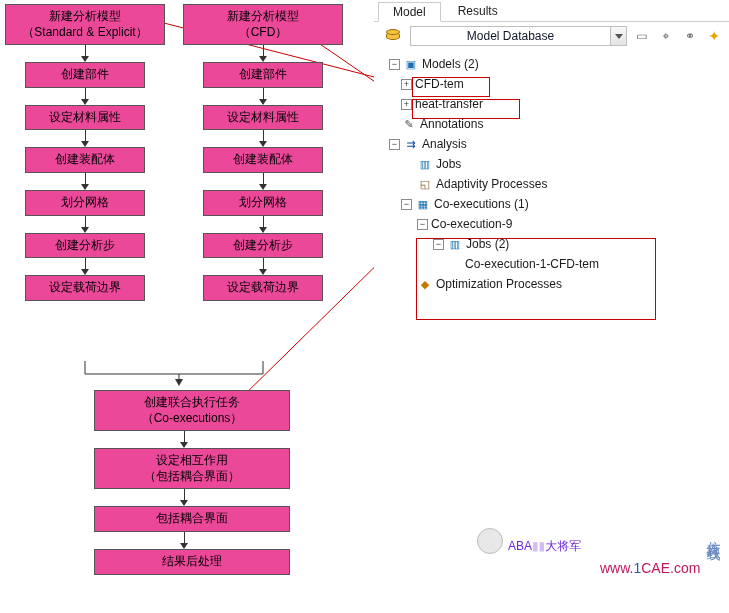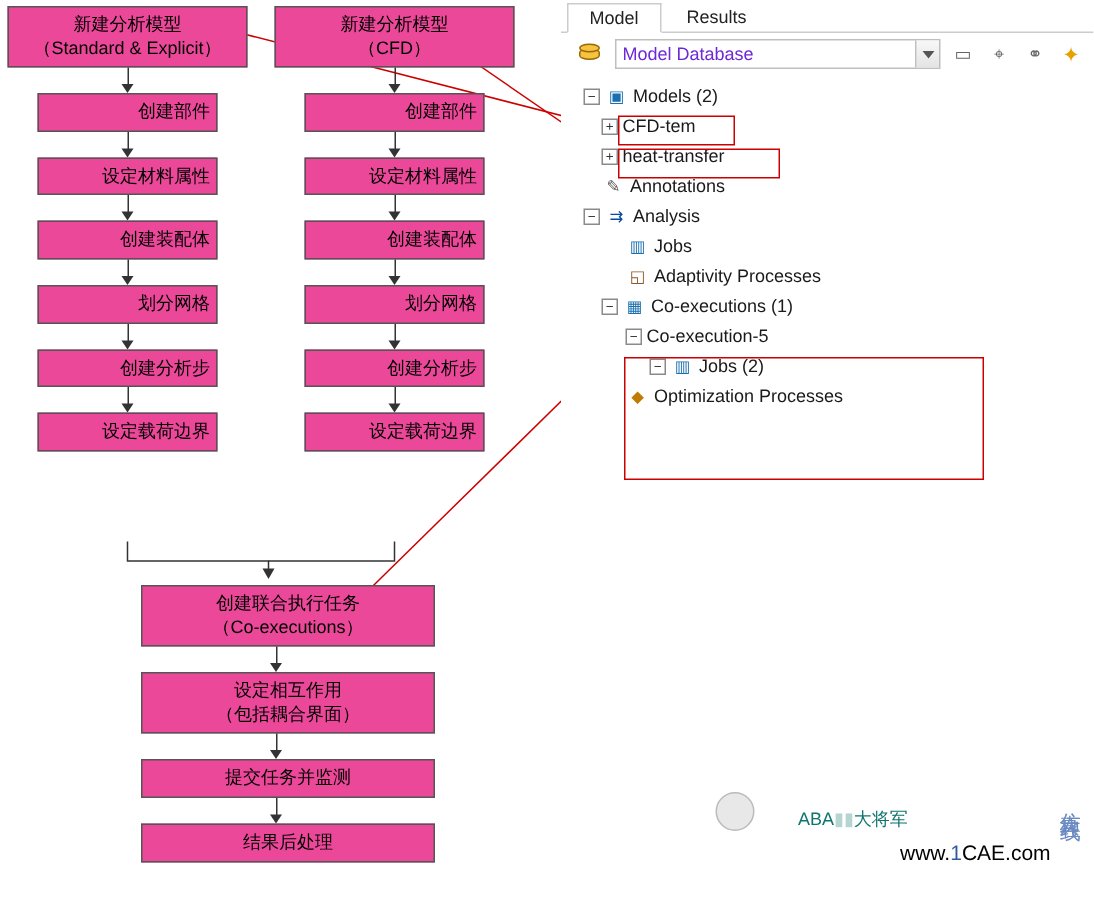--- a/index.html
+++ b/index.html
@@ -30,21 +30,21 @@
   .colA { left: 0; }
   .colB { left: 178px; }
   .node {
     border: 1px solid #555;
     text-align: center;
     padding: 4px 4px;
     background: #ec4899;
     line-height: 1.3;
     font-size: 12px;
   }
-  .node-sm { width: 120px; margin: 0 auto; text-align: right; }
+  .node-sm { width: 120px; margin: 0 auto; }
   .arrow-gap { height: 17px; position: relative; }
   .arrow-gap::before {
     content:"";
     position:absolute;
     left:50%; top:0; width:1px; height:12px; background:#333;
   }
   .arrow-gap::after {
     content:"";
     position:absolute;
     left:50%; margin-left:-4px; top:11px;
@@ -109,21 +109,21 @@
     border-radius: 7px / 3px;
   }
   .combo {
     flex: 1;
     display:flex;
     border: 1px solid #bfbfbf;
     height: 20px;
     align-items: center;
     background: #fff;
   }
-  .combo span { flex:1; padding: 0 4px; font-size:12px; color:#6d28d9; }
+  .combo span { flex:1; padding: 0 4px; font-size:12px; color:#0f172a;text-align:center; }
   .combo .drop {
     width: 16px; height: 18px;
     border-left:1px solid #bfbfbf;
     display:flex; align-items:center; justify-content:center;
     background: linear-gradient(#f8f8f8,#e4e4e4);
   }
   .combo .drop::after{
     content:""; border-left:4px solid transparent;border-right:4px solid transparent;border-top:5px solid #555;
   }
   .ico-btn {
@@ -169,33 +169,33 @@
   .tico.coexec { color:#1a6fb0; }
   .tico.opt { color:#c07b00; }
   .tlabel { color:#1a1a1a; font-size:12px; cursor:default; white-space:nowrap;text-align:right; }
   .hlbox {
     position:absolute;
     border:1px solid #c00;
     pointer-events:none;
   }
   
   .wm-text1 {
-    position:absolute; left:532px; top:538px;
-    font-size:12px; color:#0f766e;
+    position:absolute; left:508px; top:538px;
+    font-size:12px; color:#6d28d9;
   }
   .wm-logo {
     position:absolute; left:477px; top:528px;
     width:26px; height:26px; border-radius:50%;
     background:#e8e8e8; border:1px solid #bbb;
   }
   .wm-text2 {
     position:absolute; left:600px; top:560px;
     font-size:14px; color:#c03a00; font-family: Arial;
   }
-  .wm-text2 .w { color:#000000; }
+  .wm-text2 .w { color:#be185d; }
   .wm-text2 .d { color:#305aa0; }
   .wm-side {
     position:absolute; right:6px; top:530px;
     writing-mode: vertical-rl;
     font-size:14px; color:#2c5aa8; letter-spacing:2px;
     opacity:.7;
   }
 </style>
 </head>
 <body>
@@ -245,21 +245,21 @@
     <div class="node node-sm">设定载荷边界</div>
   </div>
   <div class="merge-col">
     <div style="height:8px"></div>
     <div class="node" style="white-space:pre-line">创建联合执行任务
 （Co-executions）</div>
     <div class="arrow-gap"></div>
     <div class="node" style="white-space:pre-line">设定相互作用
 （包括耦合界面）</div>
     <div class="arrow-gap"></div>
-    <div class="node">提交任务并监测</div>
+    <div class="node">包括耦合界面</div>
     <div class="arrow-gap"></div>
     <div class="node">结果后处理</div>
   </div>
 </div>
 
 <div class="panel">
   <div class="tabs">
     <div class="tab active">Model</div>
     <div class="tab">Results</div>
   </div>
@@ -318,27 +318,31 @@
     </div>
     <div class="row">
       <span class="spacer ind1"></span>
       <span class="exp">−</span>
       <span class="tico coexec">▦</span>
       <span class="tlabel">Co-executions (1)</span>
     </div>
     <div class="row">
       <span class="spacer ind2"></span>
       <span class="exp">−</span>
-      <span class="tlabel">Co-execution-5</span>
+      <span class="tlabel">Co-execution-9</span>
     </div>
     <div class="row">
       <span class="spacer ind3"></span>
       <span class="exp">−</span>
       <span class="tico jobs">▥</span>
       <span class="tlabel">Jobs (2)</span>
+    </div>
+    <div class="row">
+      <span class="spacer ind5"></span>
+      <span class="tlabel">Co-execution-1-CFD-tem</span>
     </div>
     <div class="row">
       <span class="spacer ind2"></span>
       <span class="tico opt">◆</span>
       <span class="tlabel">Optimization Processes</span>
     </div>
   </div>
 
   <div class="hlbox" style="left:38px; top:77px; width:78px; height:20px;"></div>
   <div class="hlbox" style="left:38px; top:99px; width:108px; height:20px;"></div>

